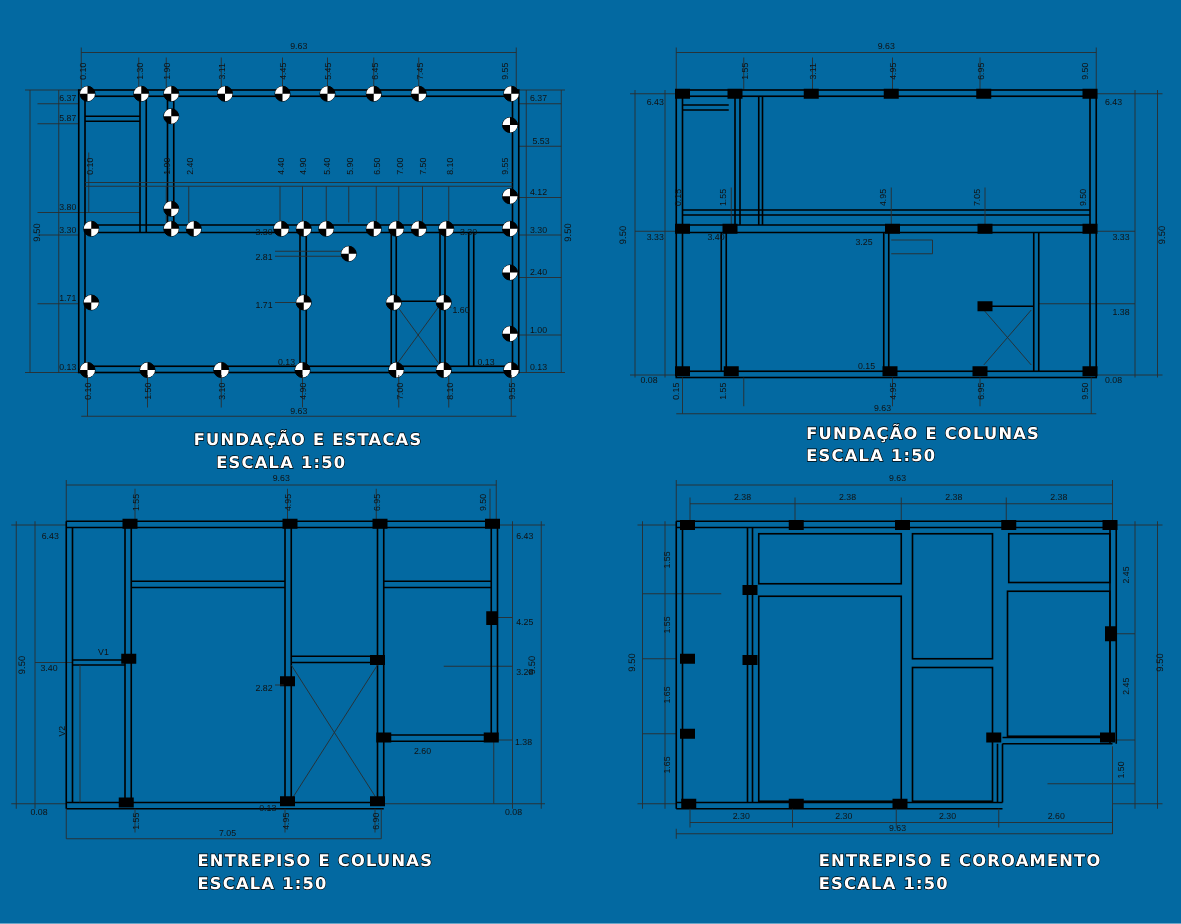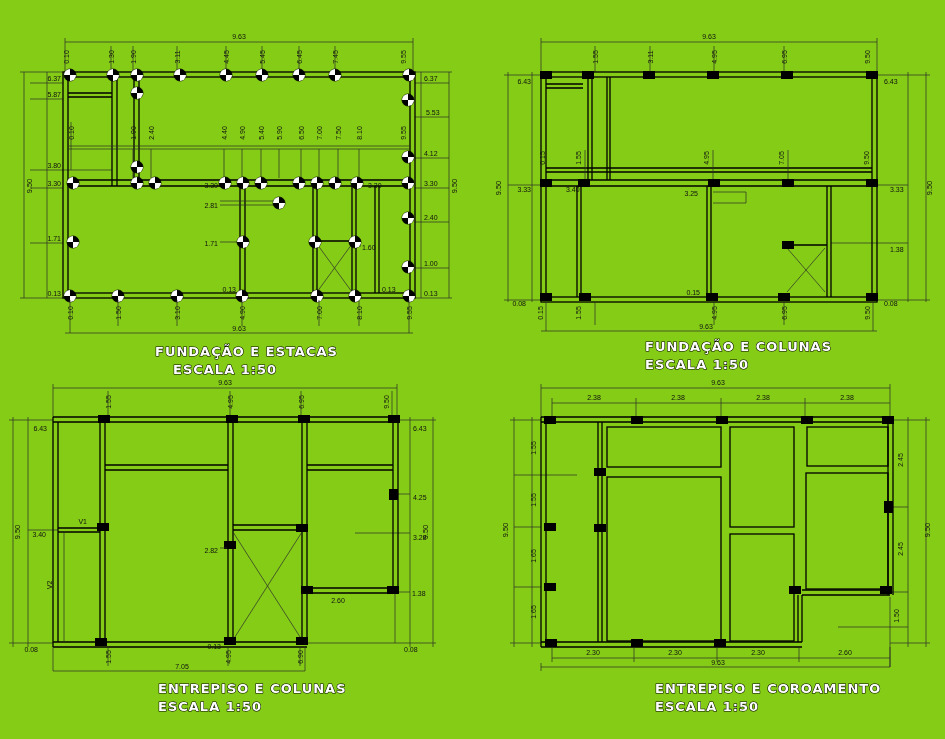--- a/index.html
+++ b/index.html
@@ -1,16 +1,16 @@
 <!DOCTYPE html>
 <html><head>
 <meta charset="utf-8">
 <style>
   html,body{margin:0;padding:0;background:#fff}
-  .stage{position:relative;width:945px;height:739px;background:#84cc16;overflow:hidden}
+  .stage{position:relative;width:945px;height:739px;background:#0369a1;overflow:hidden}
   svg{display:block}
   svg text{font-family:"Liberation Sans",sans-serif}
   .dim{font-size:7px;fill:#111}
   .dim9{font-size:7.5px;fill:#111}
   .ttl{font-family:"DejaVu Sans",sans-serif;font-weight:bold;font-size:13px;fill:#fff;stroke:#000;stroke-width:1.05;paint-order:stroke;letter-spacing:1px}
   .w{stroke:#000;stroke-width:1.3;fill:none}
   .t{stroke:#2b2b2b;stroke-width:0.7;fill:none}
   .col{fill:#000;stroke:none}
 </style>
 </head>

